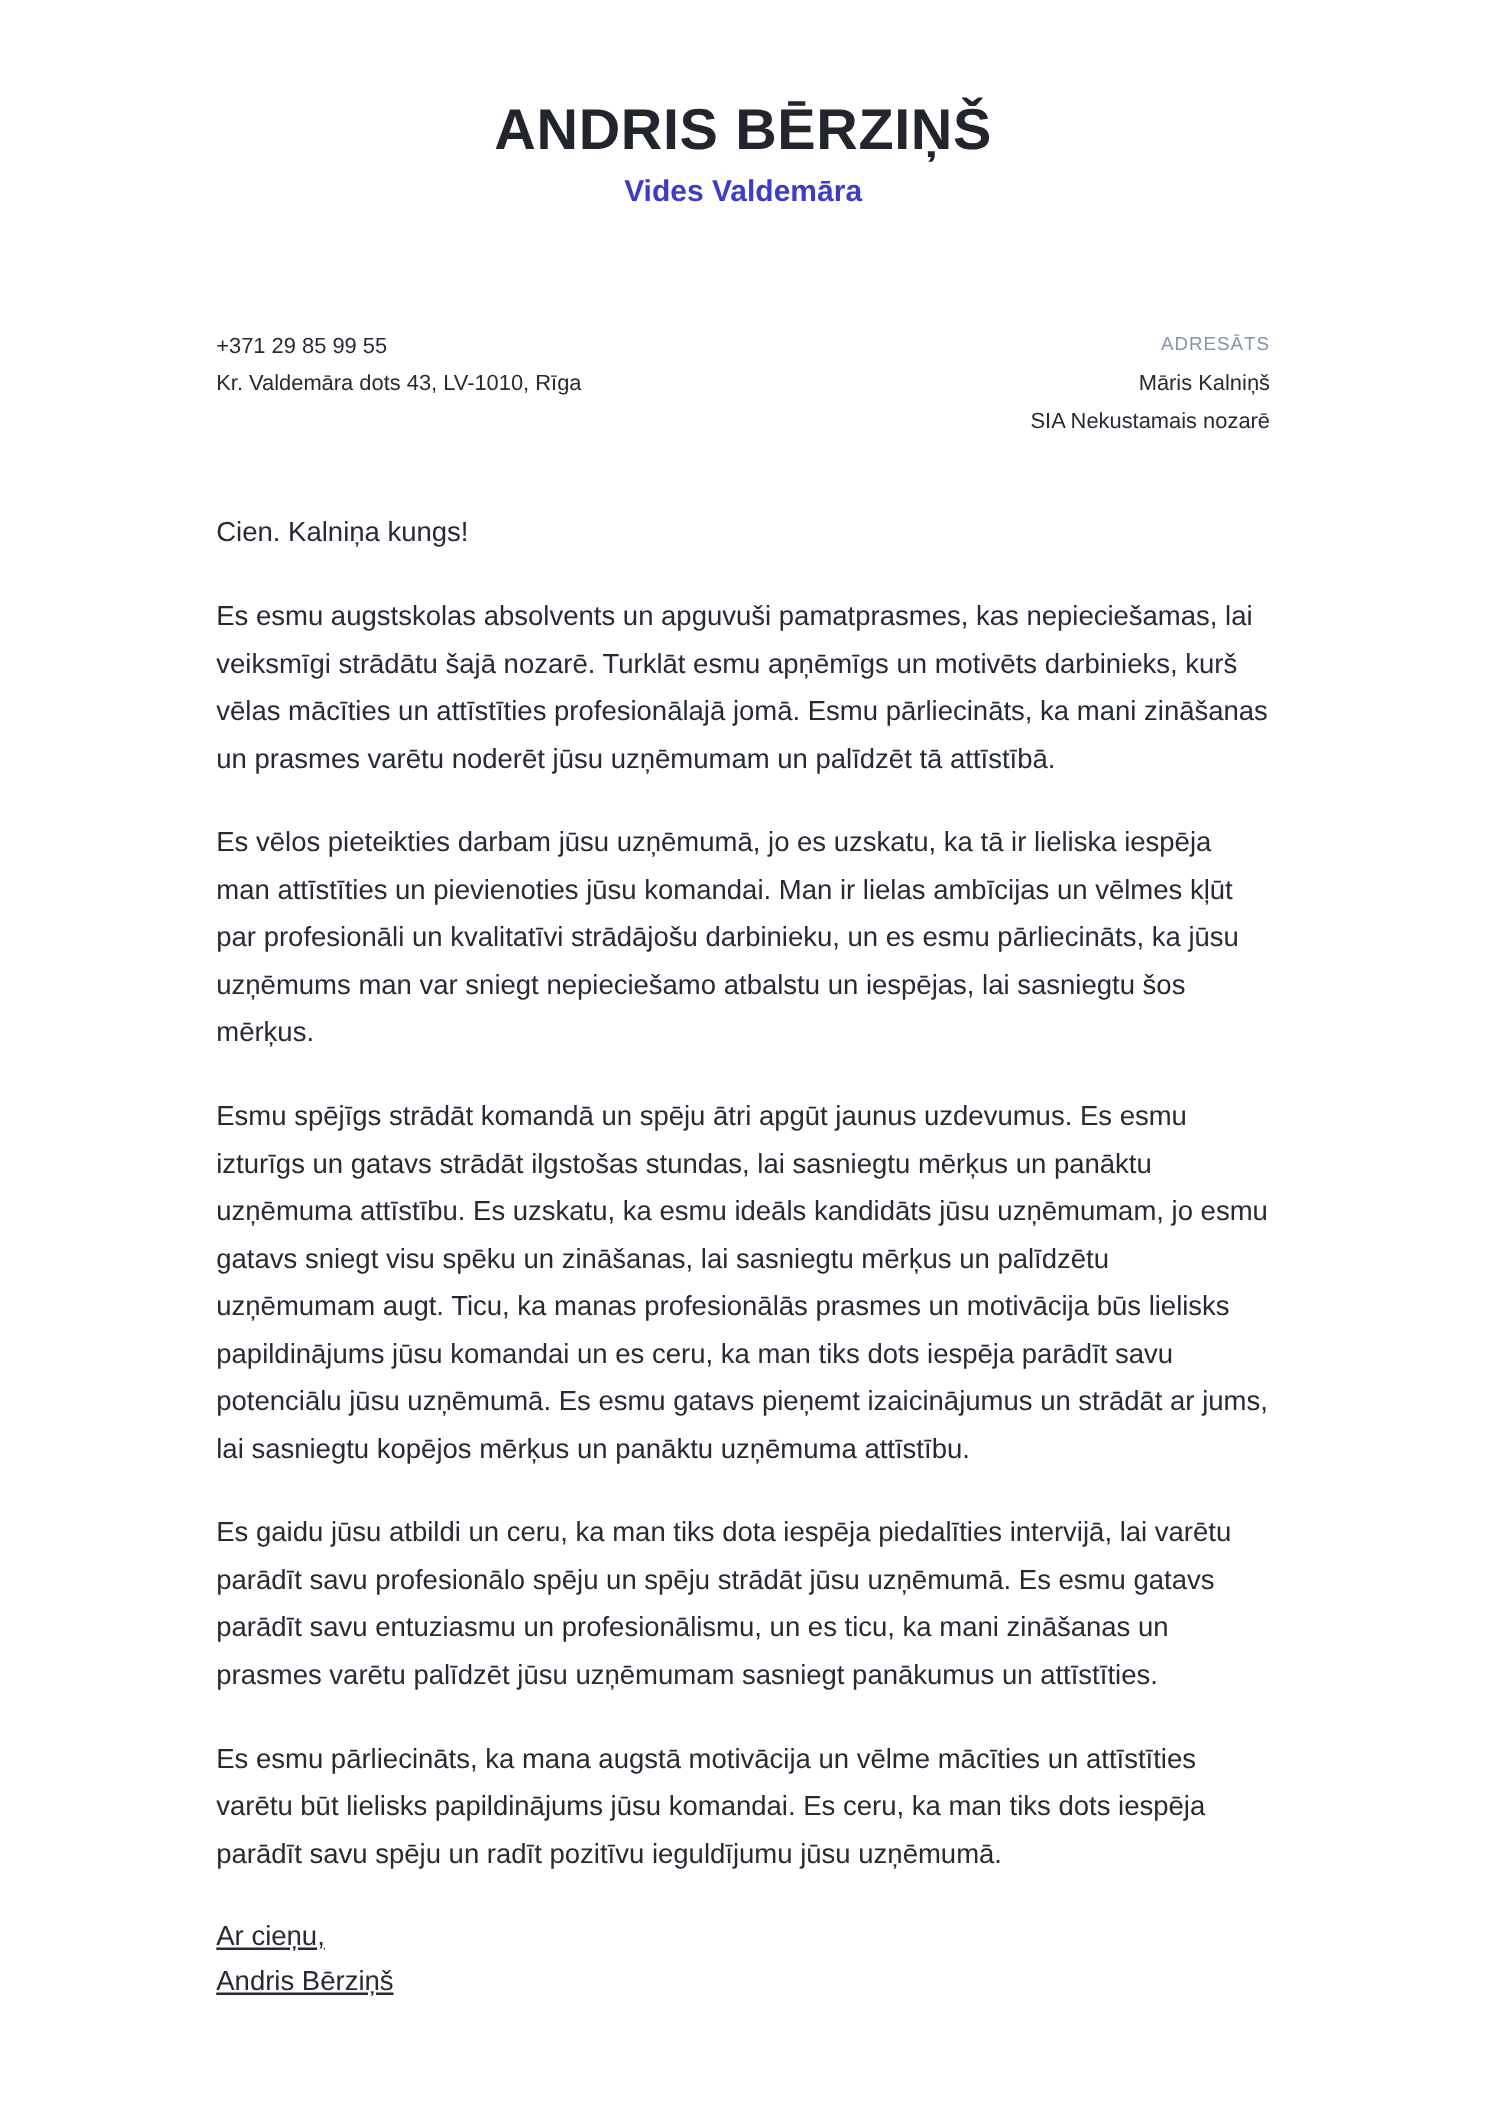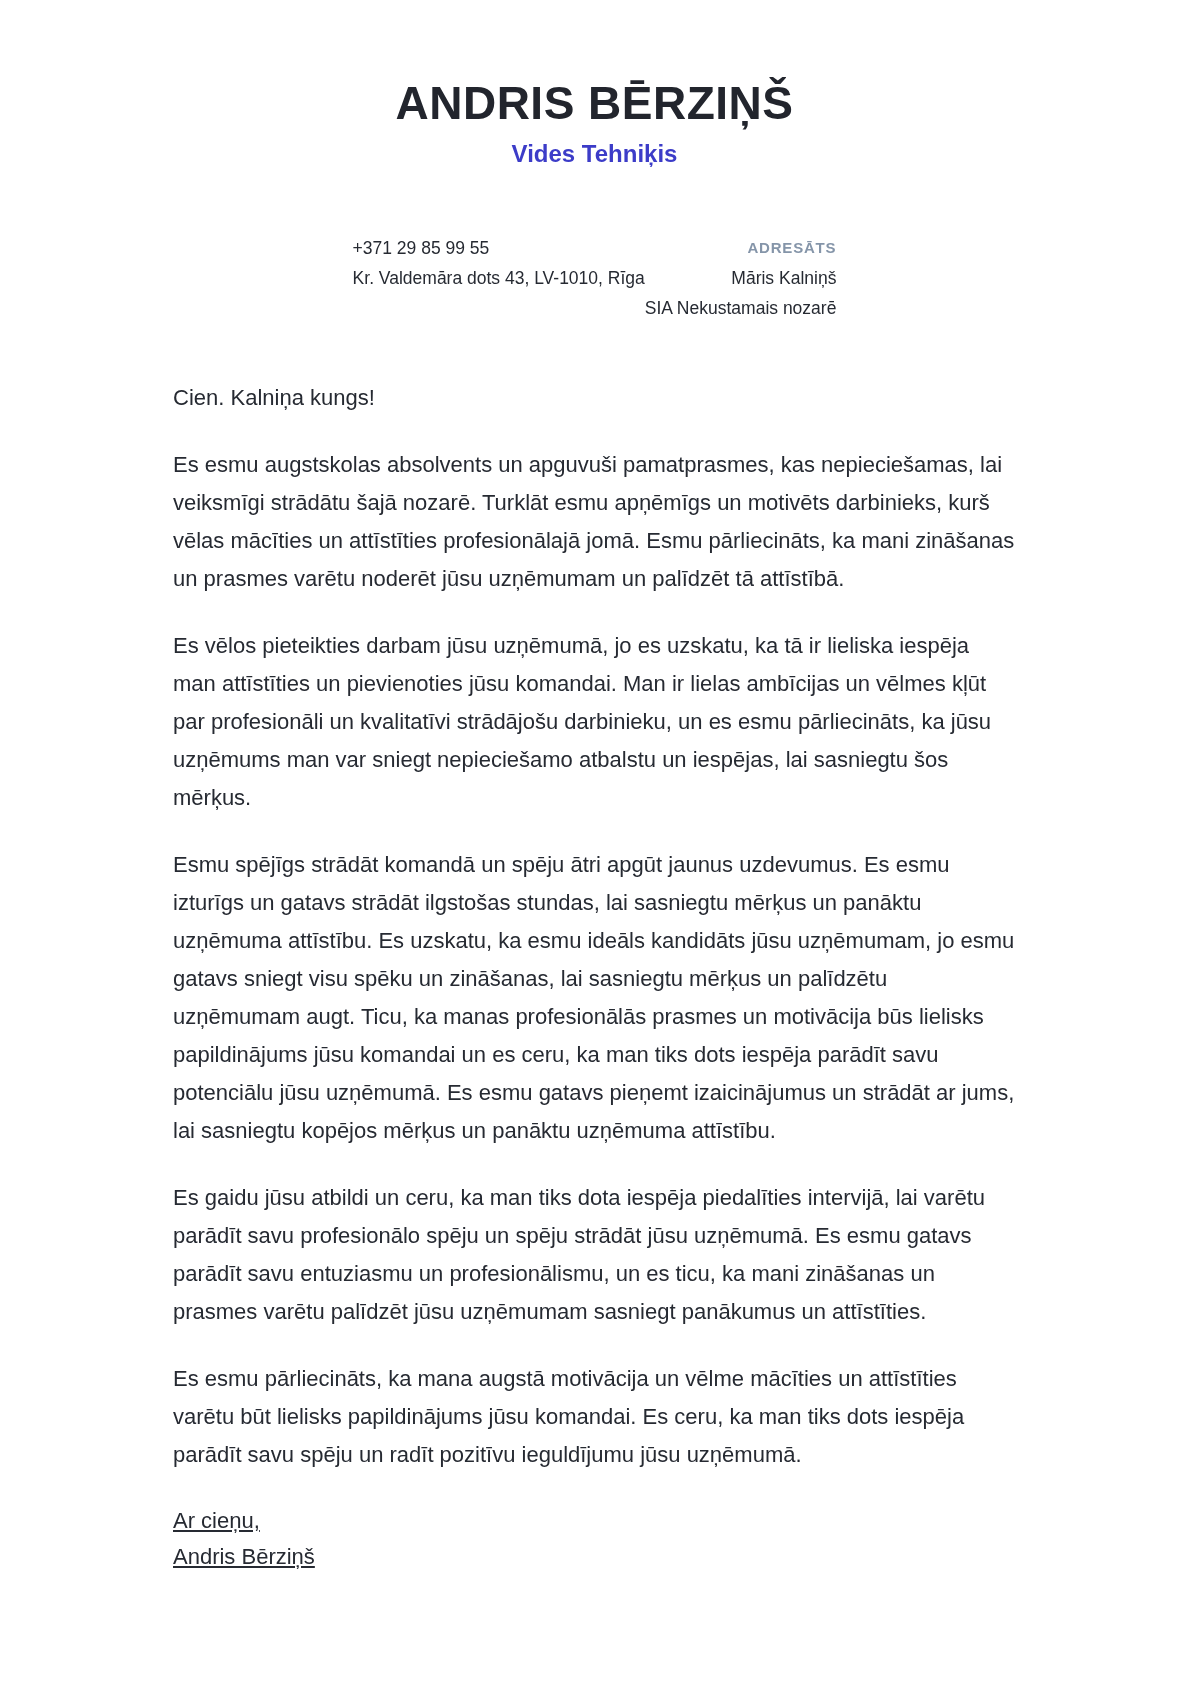--- a/index.html
+++ b/index.html
@@ -23,53 +23,53 @@
     line-height: 1.1;
   }
   .doc-role {
     margin-top: 12px;
     font-size: 24px;
     font-weight: 700;
     color: var(--accent, #3c3cc8);
     line-height: 1.1;
   }
   .info-row {
-    margin-top: 66px;
+    margin-top: 94px;
     display: flex;
-    justify-content: center;
+    justify-content: space-between;
     align-items: flex-start;
     font-size: 17.5px;
     line-height: 30px;
   }
   .contact-block { text-align: left; }
   .recipient-block { text-align: right; }
   .recipient-label {
     font-size: 15px;
-    font-weight: 700;
+    font-weight: 400;
     letter-spacing: 0.8px;
     color: var(--label, #8595a9);
     line-height: 30px;
   }
   .letter-body {
     margin-top: 56px;
     font-size: 22px;
     line-height: 38px;
   }
   .letter-body p { margin-bottom: 29px; }
   .greeting { margin-bottom: 29px; }
   .closing { margin-top: 6px; line-height: 36px; text-decoration: underline; }
 </style>
 </head>
 <body>
 
 <div class="page">
 
   <div class="doc-header">
     <div class="doc-name">ANDRIS BĒRZIŅŠ</div>
-    <div class="doc-role">Vides Tehniķis</div>
+    <div class="doc-role">Vides Valdemāra</div>
   </div>
 
   <div class="info-row">
     <div class="contact-block">
       <div>+371 29 85 99 55</div>
       <div>Kr. Valdemāra dots 43, LV-1010, Rīga</div>
     </div>
     <div class="recipient-block">
       <div class="recipient-label">ADRESĀTS</div>
       <div>Māris Kalniņš</div>

